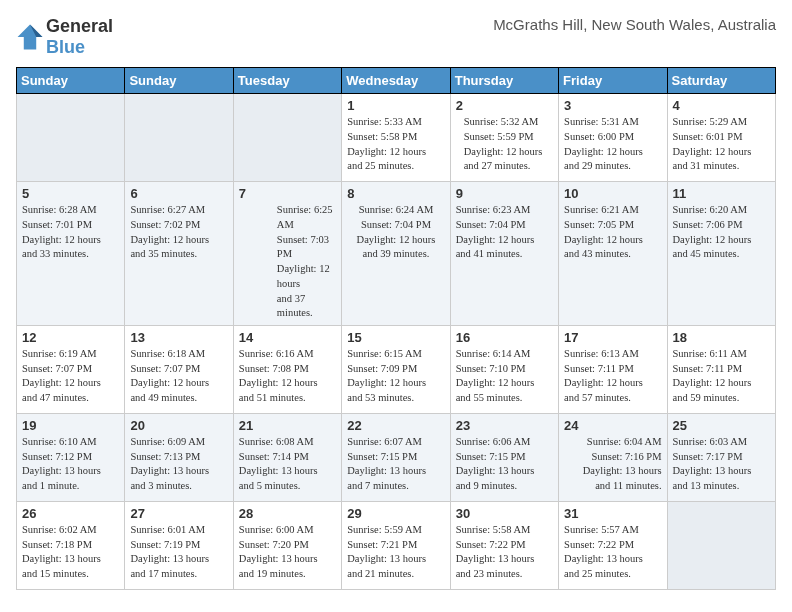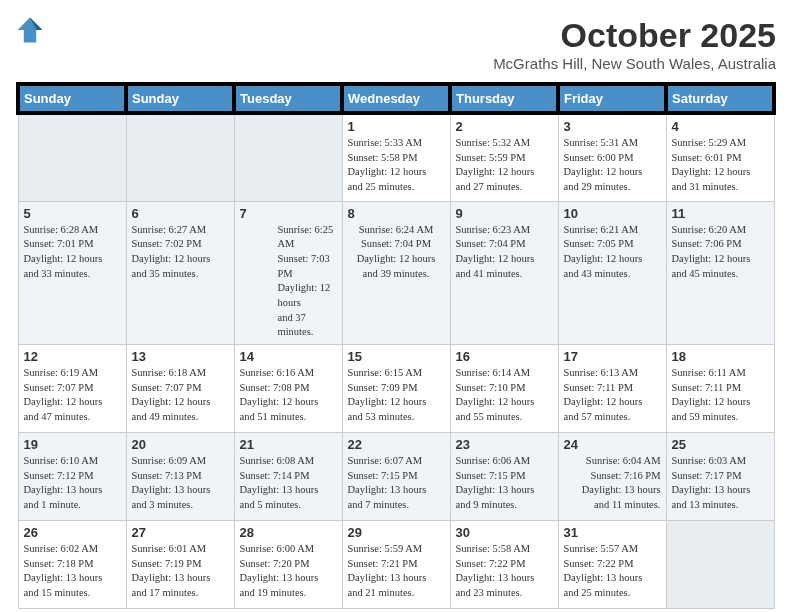--- a/index.html
+++ b/index.html
@@ -42,21 +42,21 @@
       border-collapse: collapse;
       table-layout: fixed;
     }
     th {
       background-color: #4a90c8;
       color: #fff;
       font-size: 13px;
       font-weight: bold;
       padding: 5px 4px;
       text-align: left;
-      border: 4px solid #000000;
+      border: 1px solid #000000;
     }
     td {
       vertical-align: top;
       border: 1px solid #ccc;
       padding: 4px 5px;
       height: 88px;
       font-size: 10.5px;
       color: #333;
       background: #fff;
     }
@@ -80,23 +80,26 @@
   </style>
 </head>
 <body>
 
 <div class="header">
   <div class="logo">
     <svg class="logo-icon" viewBox="0 0 36 36">
       <polygon points="18,2 34,18 26,18 26,34 10,34 10,18 2,18" fill="#4a90c8"></polygon>
       <polygon points="18,2 34,18 26,18" fill="#2a6090"></polygon>
     </svg>
+    <div style="line-height:1.15">
+      <div style="font-size:18px;font-weight:bold;color:#333;">General</div>
+      <div style="font-size:18px;font-weight:bold;color:#4a90c8;">Blue</div>
+    </div>
   </div>
   <div class="title-block">
-    <div class="month-title">October 2025</div>
     <div class="location">McGraths Hill, New South Wales, Australia</div>
   </div>
 </div>
 
 <table>
   <thead>
     <tr>
     <th>Sunday</th>
         <th>Sunday</th>
         <th>Tuesday</th>
@@ -113,21 +116,21 @@
         <td class="empty"></td>
         <td>
           <span class="day-num">1</span>
           <div class="day-info" style="white-space: pre-line;">Sunrise: 5:33 AM
 Sunset: 5:58 PM
 Daylight: 12 hours
 and 25 minutes.</div>
         </td>
         <td>
           <span class="day-num">2</span>
-          <div class="day-info" style="white-space: pre-line;">Sunrise: 5:32 AM
+          <div class="day-info" style="white-space: pre-line; margin-left: 8px;">Sunrise: 5:32 AM
 Sunset: 5:59 PM
 Daylight: 12 hours
 and 27 minutes.</div>
         </td>
         <td>
           <span class="day-num">3</span>
           <div class="day-info" style="white-space: pre-line;">Sunrise: 5:31 AM
 Sunset: 6:00 PM
 Daylight: 12 hours
 and 29 minutes.</div>

